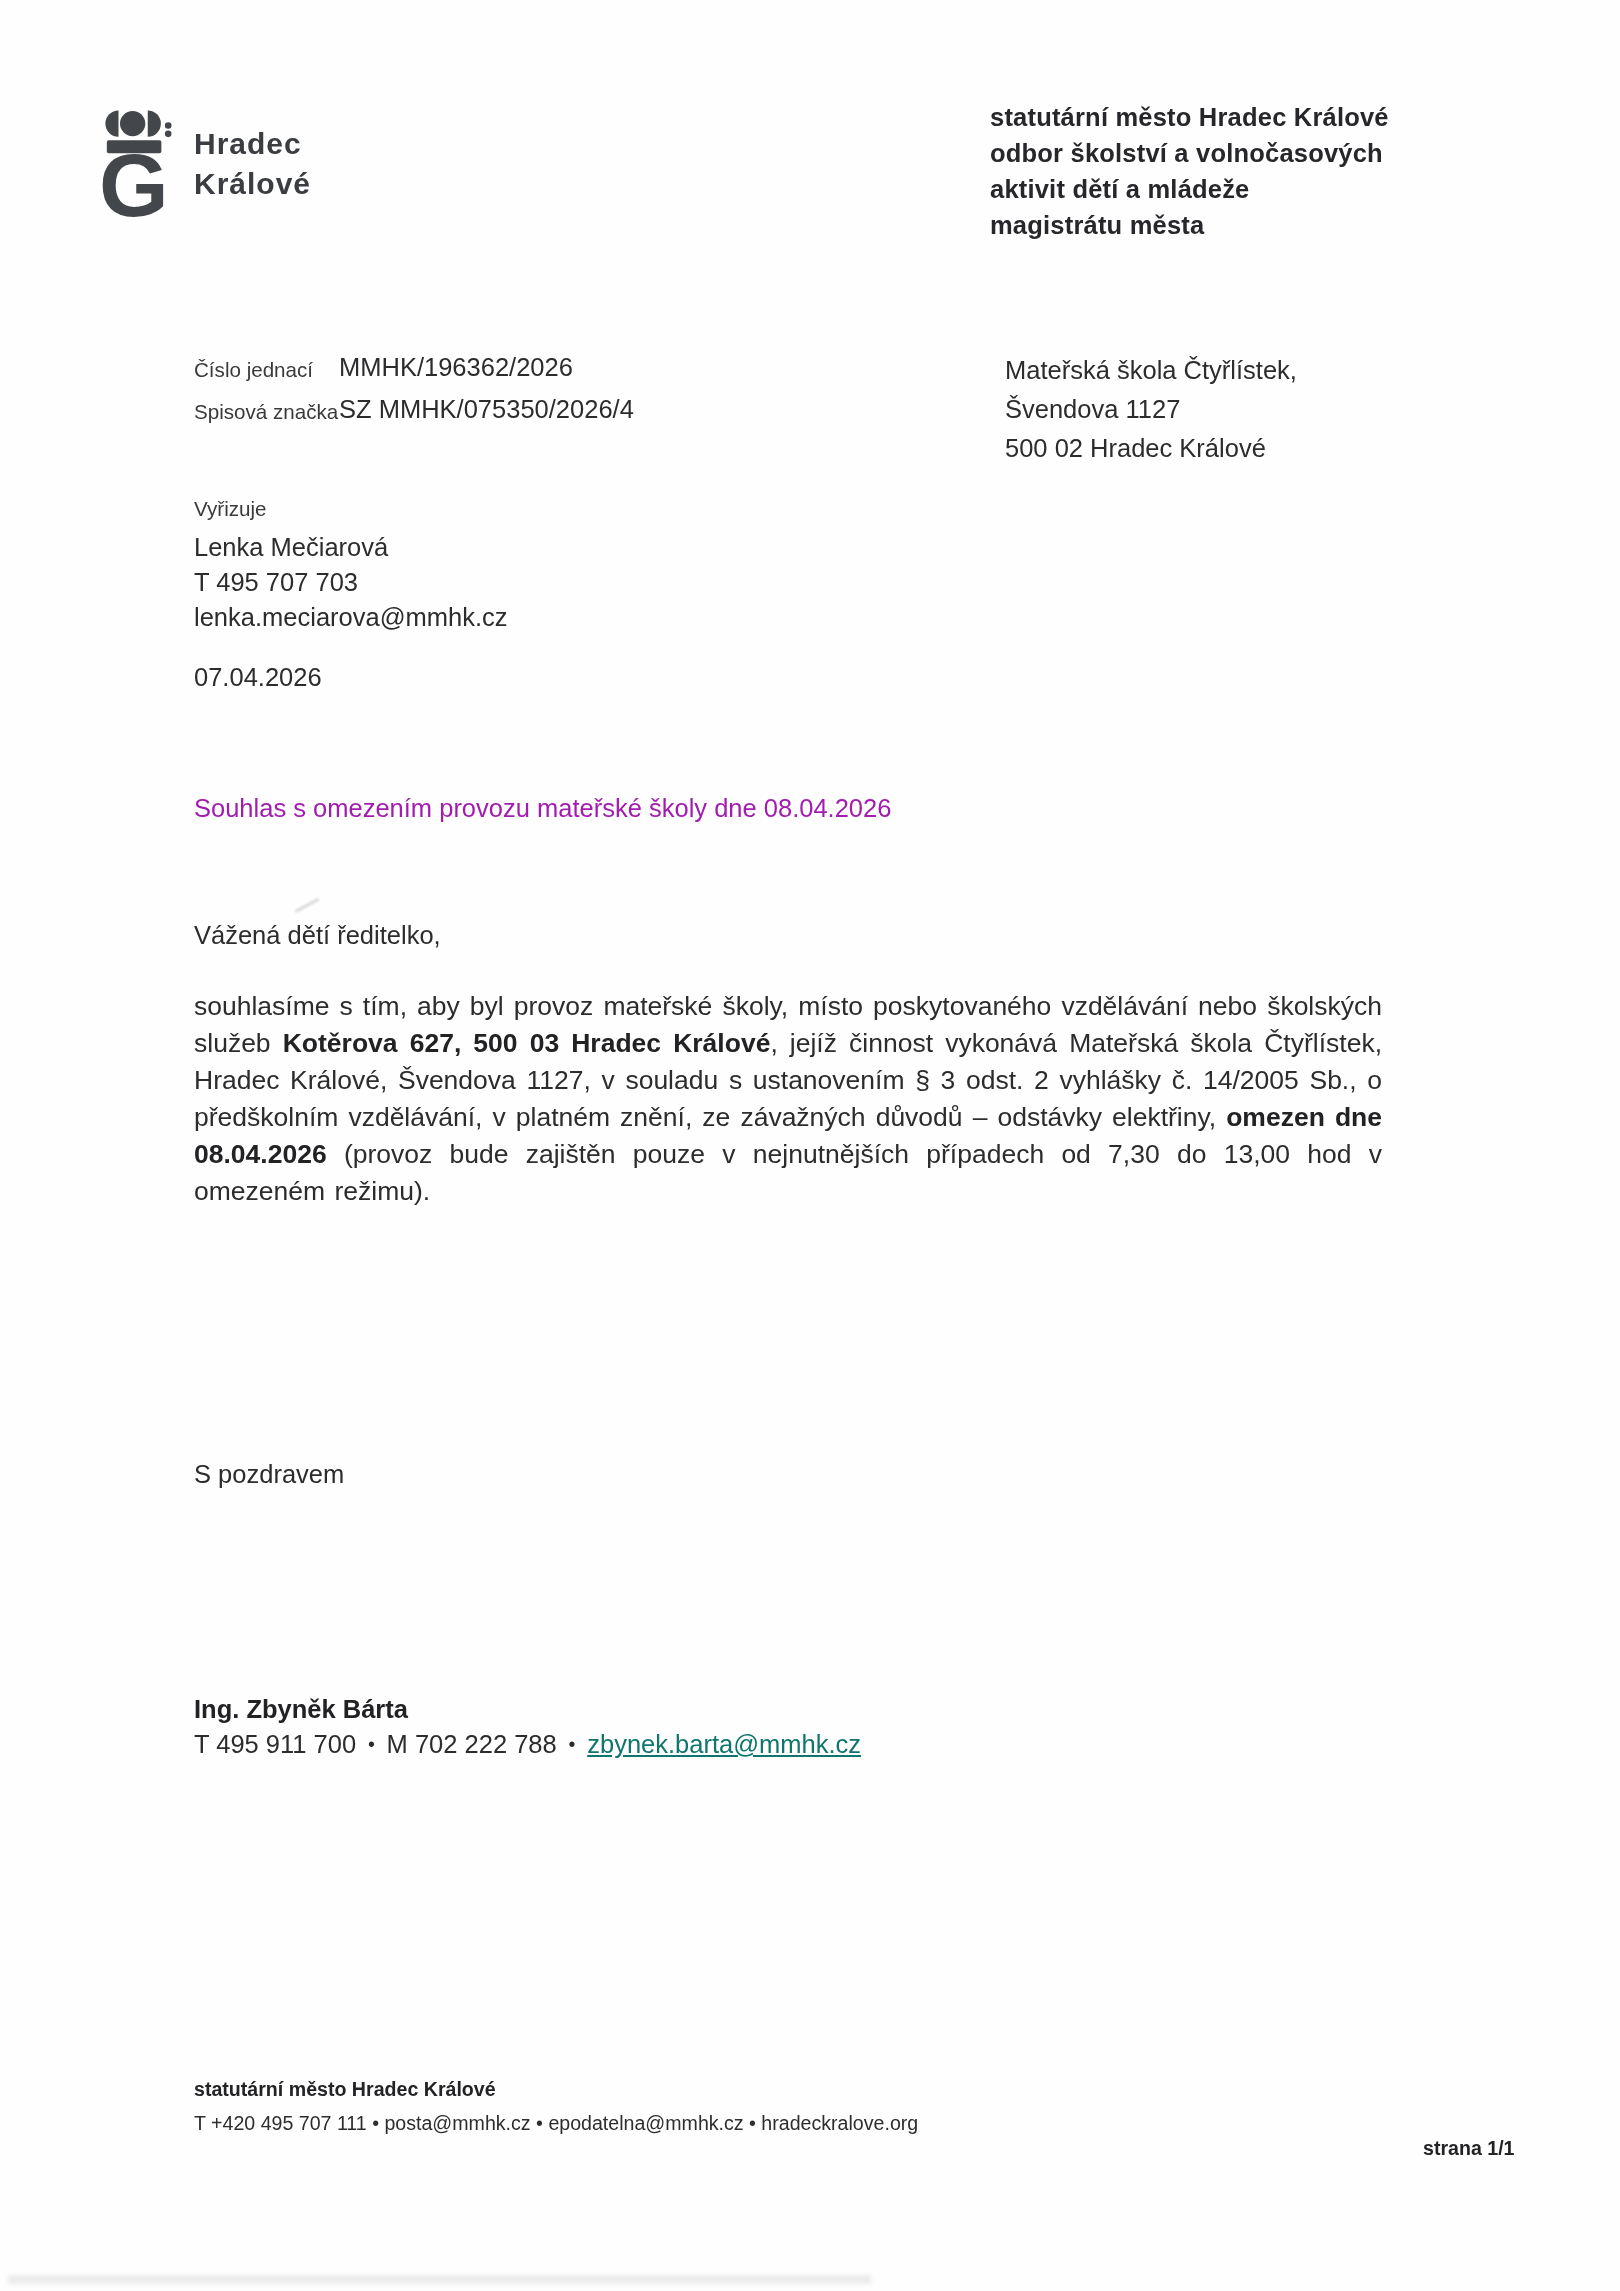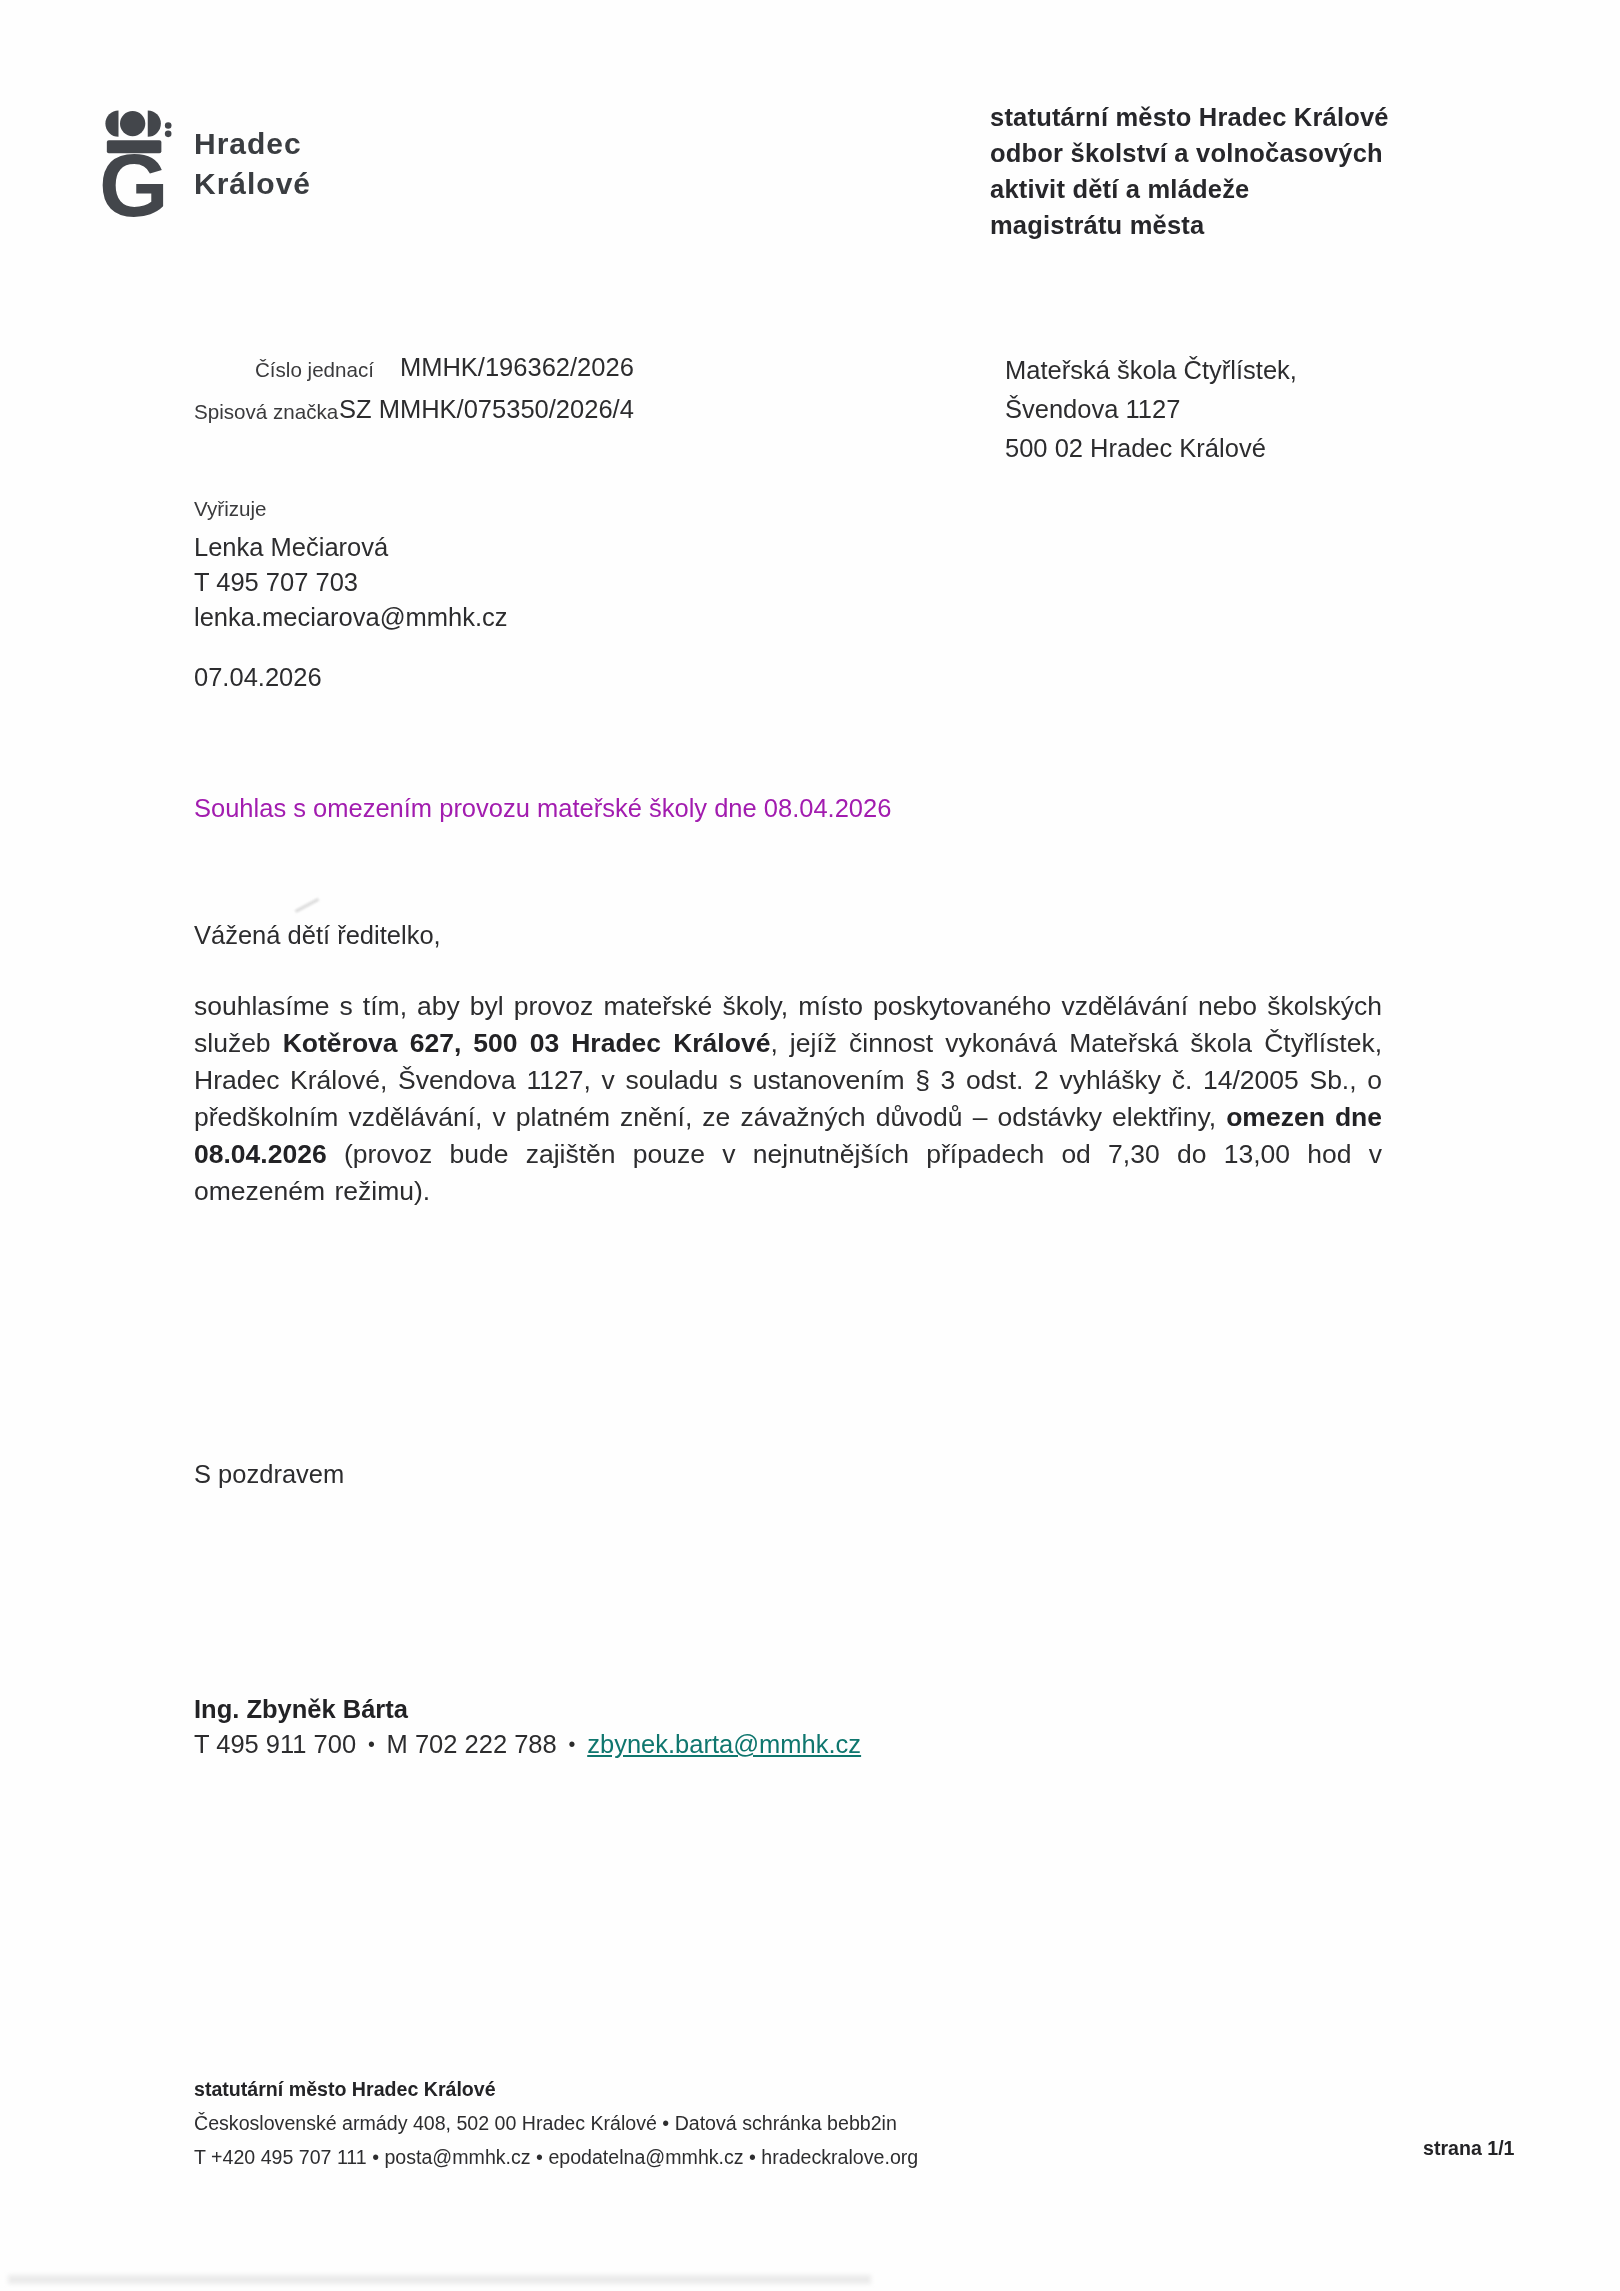--- a/index.html
+++ b/index.html
@@ -19,21 +19,21 @@
     font-size:30px;font-weight:bold;line-height:40px;
     color:#3a3d41;letter-spacing:1px;
   }
   .header-right{
     position:absolute;left:990px;top:99px;
     font-size:25.5px;font-weight:bold;line-height:36px;
     color:#27272b;letter-spacing:0.2px;
   }
   
   .ref-block{position:absolute;left:194px;top:353px;}
-  .ref-row{display:flex;margin-bottom:12.7px;justify-content:flex-end;}
+  .ref-row{display:flex;margin-bottom:12.7px;}
   .ref-label{width:145px;font-size:20.6px;color:#3a3a3c;padding-top:4.9px;}
   .ref-value{font-size:25.5px;color:#2c2c2e;}
   .addressee{
     position:absolute;left:1005px;top:351px;
     font-size:25.5px;line-height:39px;color:#2c2c2e;
   }
   
   .handler{position:absolute;left:194px;top:497px;}
   .handler-label{font-size:20.6px;color:#3a3a3c;margin-bottom:8.8px;}
   .handler-line{font-size:25.5px;line-height:35px;color:#2c2c2e;}
@@ -142,21 +142,20 @@
       <span>T 495 911 700</span>
       <span class="sig-bullet">•</span>
       <span>M 702 222 788</span>
       <span class="sig-bullet">•</span>
       <span class="email-link">zbynek.barta@mmhk.cz</span>
     </div>
   </div>
 
   <div class="footer">
     <div class="f-bold">statutární město Hradec Králové</div>
-    <div>Československé armády 408, 502 00 Hradec Králové • Datová schránka bebb2in</div>
     <div>T +420 495 707 111 • posta@mmhk.cz • epodatelna@mmhk.cz • hradeckralove.org</div>
   </div>
 
   <div class="page-num">strana 1/1</div>
 
   <div class="scan-band"></div>
 
 </div>
 
 

